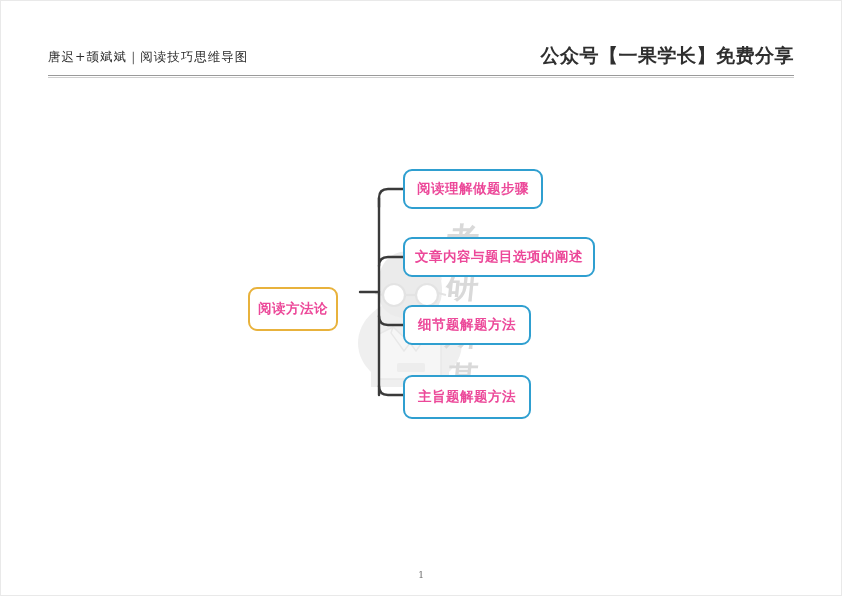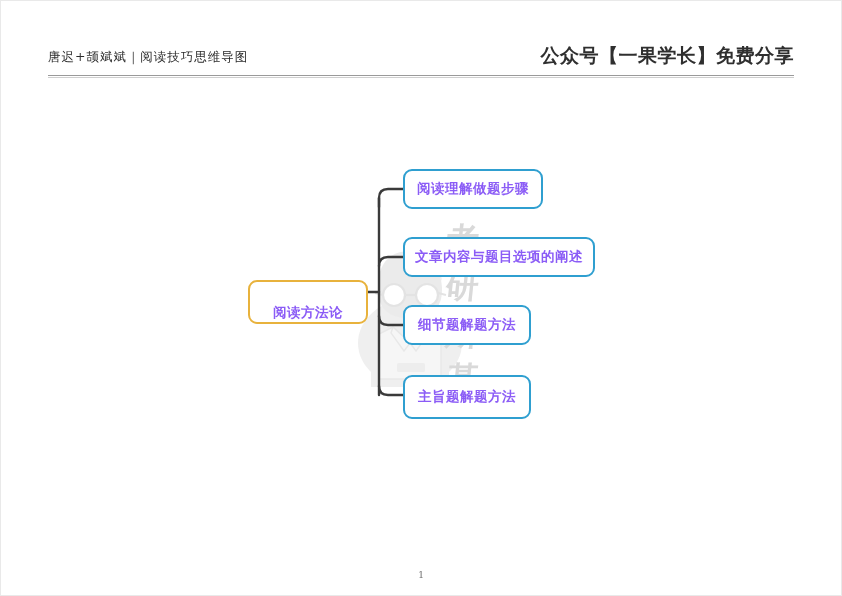--- a/index.html
+++ b/index.html
@@ -100,21 +100,21 @@
     position: absolute;
     box-sizing: border-box;
     background: #ffffff;
     border-radius: 9px;
     display: flex;
     align-items: center;
     justify-content: center;
     font-family: "DejaVu Sans", "Liberation Sans", sans-serif;
     font-weight: 700;
     font-size: 13.5px;
-    color: #8b5cf6;
+    color: #ec4899;
     letter-spacing: .5px;
     white-space: nowrap;
   }
   .node.root {
     border: 2px solid #e8b23c;
   }
   .node.child {
     border: 2px solid #2f9fd0;
   }
 
@@ -181,21 +181,21 @@
       <path d="M378 206 V197 q0 -9 9 -9 H402"></path>
 
       <path d="M378 265 V265 q0 -9 9 -9 H402"></path>
 
       <path d="M378 315 q0 9 9 9 H402"></path>
 
       <path d="M378 385 q0 9 9 9 H402"></path>
     </g>
   </svg>
 
-  <div class="node root" style="left:247px; top:279px; width:120px; height:44px;align-items:flex-end;">
+  <div class="node root" style="left:247px; top:286px; width:90px; height:44px;">
     <span>阅读方法论</span>
   </div>
 
   <div class="node child" style="left:402px; top:168px; width:140px; height:40px;">
     <span>阅读理解做题步骤</span>
   </div>
 
   <div class="node child" style="left:402px; top:304px; width:128px; height:40px;">
     <span>细节题解题方法</span>
   </div>

